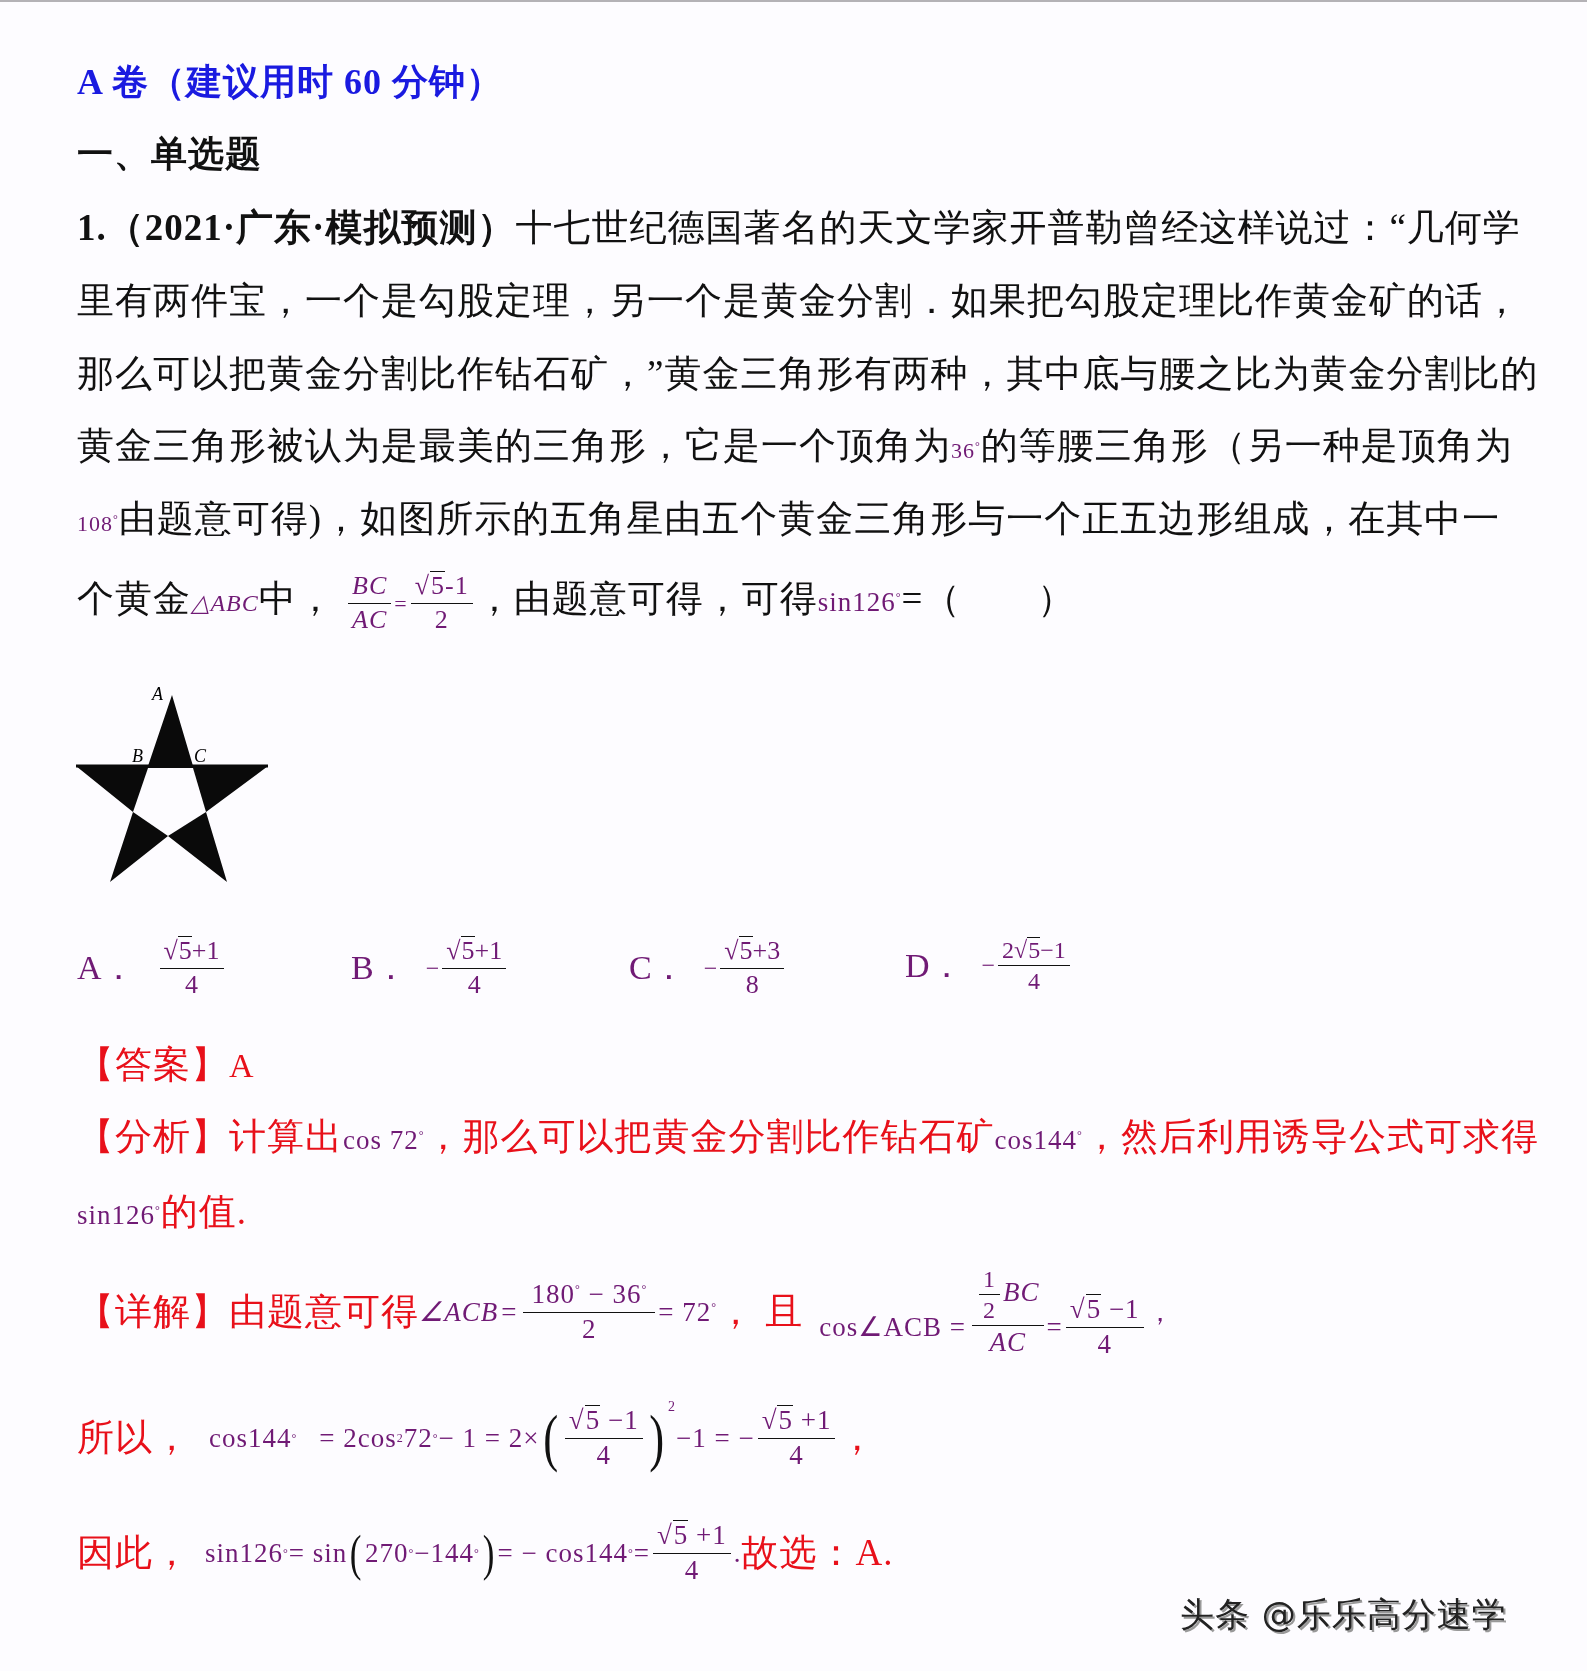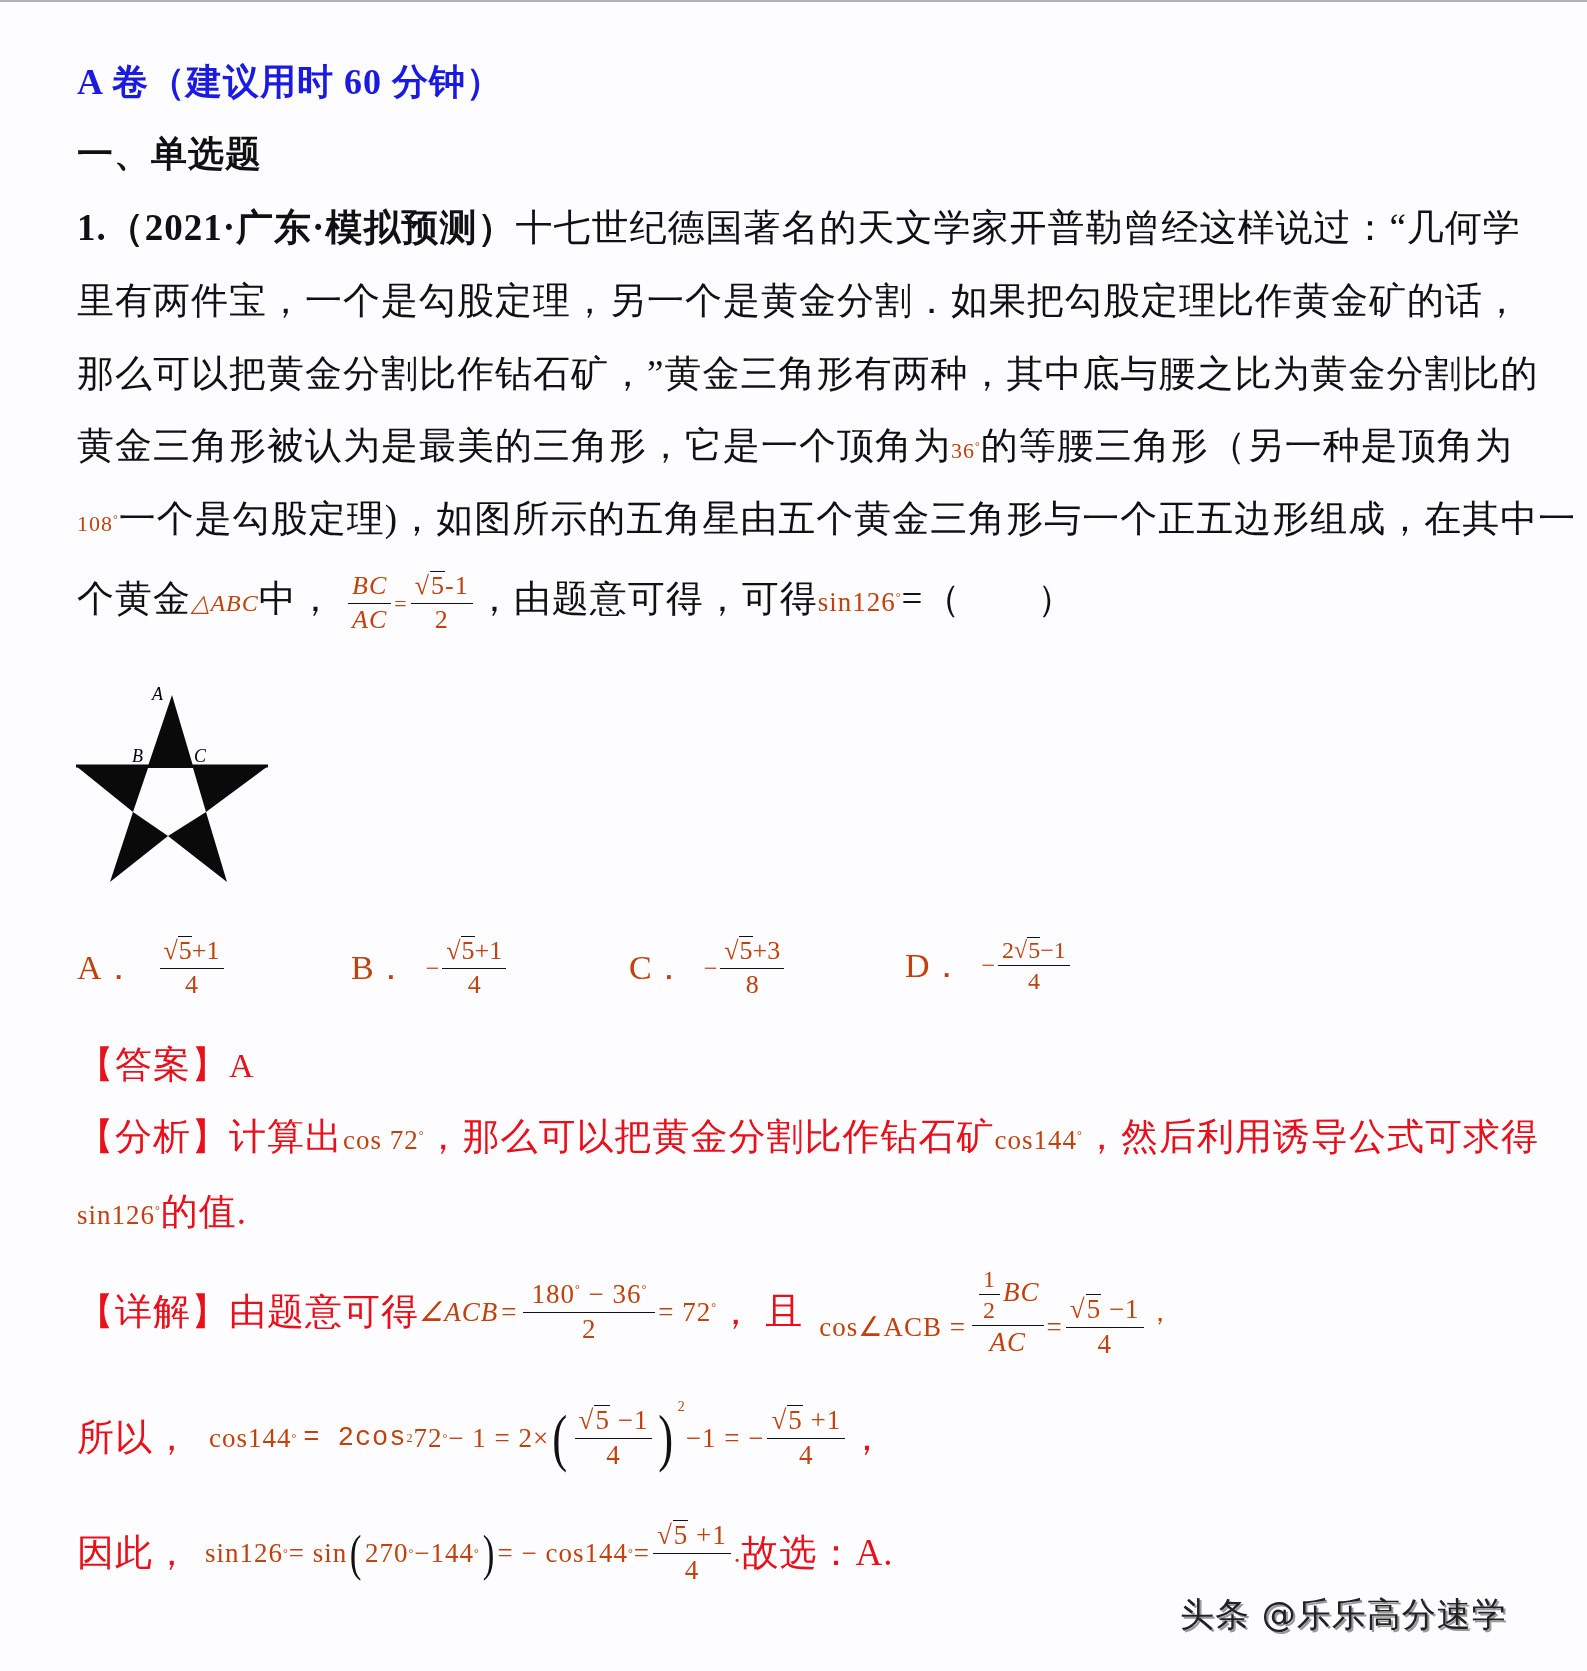--- a/index.html
+++ b/index.html
@@ -8,21 +8,21 @@
     background:#fdfcff;
     font-family: "Liberation Serif", "DejaVu Serif", serif;
     color:#111;
   }
   .topline { position:absolute; left:0; top:0; width:1587px; height:2px; background:#b4b2b6; }
   .abs { position:absolute; white-space:nowrap; }
   .blue { color:#1a1ae0; font-weight:bold; }
   .red { color:#e8101a; }
   .cn { font-size:37px; letter-spacing:1px; }
   .bold { font-weight:bold; }
-  .math { font-family:"Liberation Serif", serif; font-size:27px; color:#c2410c; }
+  .math { font-family:"Liberation Serif", serif; font-size:27px; color:#701a75; }
   .it { font-style:italic; }
   .sup { font-size:12px; vertical-align:super; }
   .frac { display:inline-block; vertical-align:middle; text-align:center; margin:0 3px; }
   .frac .num { display:block; padding:0 4px; border-bottom:1.5px solid #111; line-height:1.25; }
   .frac .den { display:block; padding:0 4px; line-height:1.25; }
   .sqrt { display:inline-block; border-top:1.5px solid #111; padding-left:1px; line-height:1.05; }
   .rad { font-size:1em; }
   .paren-big { font-size:64px; font-weight:100; vertical-align:middle; line-height:1; transform:scaleX(0.7); display:inline-block; }
   .watermark { font-family:"DejaVu Sans", sans-serif; font-size:34px; color:#222; text-shadow:2px 2px 0 #999; letter-spacing:1px; }
   svg text { font-family:"Liberation Serif", serif; font-style:italic; }
@@ -37,21 +37,21 @@
 
 <div class="abs cn" style="left:77px; top:203px;">
   <span class="bold">1.</span><span class="bold">（2021·广东·模拟预测）</span><span>十七世纪德国著名的天文学家开普勒曾经这样说过：“几何学</span>
 </div>
 <div class="abs cn" style="left:77px; top:276px;text-align:center;">里有两件宝，一个是勾股定理，另一个是黄金分割．如果把勾股定理比作黄金矿的话，</div>
 <div class="abs cn" style="left:77px; top:349px;">那么可以把黄金分割比作钻石矿，”黄金三角形有两种，其中底与腰之比为黄金分割比的</div>
 <div class="abs cn" style="left:77px; top:421px;">
   <span>黄金三角形被认为是最美的三角形，它是一个顶角为</span><span class="math" style="font-size:22px;"><span>36</span><span class="sup">°</span></span><span>的等腰三角形（另一种是顶角为</span>
 </div>
 <div class="abs cn" style="left:77px; top:494px;">
-  <span class="math" style="font-size:22px;"><span>108</span><span class="sup">°</span></span><span>一个是勾股定理)，如图所示的五角星由五个黄金三角形与一个正五边形组成，在其中一</span>
+  <span class="math" style="font-size:22px;"><span>108</span><span class="sup">°</span></span><span>由题意可得)，如图所示的五角星由五个黄金三角形与一个正五边形组成，在其中一</span>
 </div>
 <div class="abs cn" style="left:77px; top:570px;">
   <span>个黄金</span><span class="math it" style="font-size:24px;font-style:italic;">△ABC</span><span>中，</span>
   <span class="frac math it" style="font-size:26px;">
     <span class="num">BC</span>
     <span class="den">AC</span>
   </span><span class="math" style="font-size:22px;">=</span><span class="frac math" style="font-size:26px;">
     <span class="num"><span class="rad">√</span><span class="sqrt">5</span><span>-1</span></span>
     <span class="den">2</span>
   </span><span>，由题意可得，可得</span><span class="math"><span>sin126</span><span class="sup">°</span></span><span>=（　　）</span>
@@ -129,21 +129,21 @@
     <span class="num">√<span class="sqrt">5</span><span> −1</span></span>
     <span class="den">4</span>
   </span>
   <span class="math">，</span>
 </div>
 
 <div class="abs cn" style="left:77px; top:1393px; height:90px; display:flex; align-items:center;">
   <span class="red" style="margin-right:18px;">所以，</span>
   <span class="math">cos144</span>
     <span class="math sup">°</span>
-  <span class="math" style="margin-left:6px;font-family:Liberation Mono, monospace;">= 2cos</span>
+  <span class="math" style="margin-left:22px;">= 2cos</span>
     <span class="math sup">2</span>
   <span class="math"> 72</span>
     <span class="math sup">°</span>
   <span class="math"> − 1 = 2×</span>
   <span class="paren-big">(</span>
     <span class="frac math">
     <span class="num">√<span class="sqrt">5</span><span> −1</span></span>
     <span class="den">4</span>
   </span>
     <span class="paren-big">)</span>

